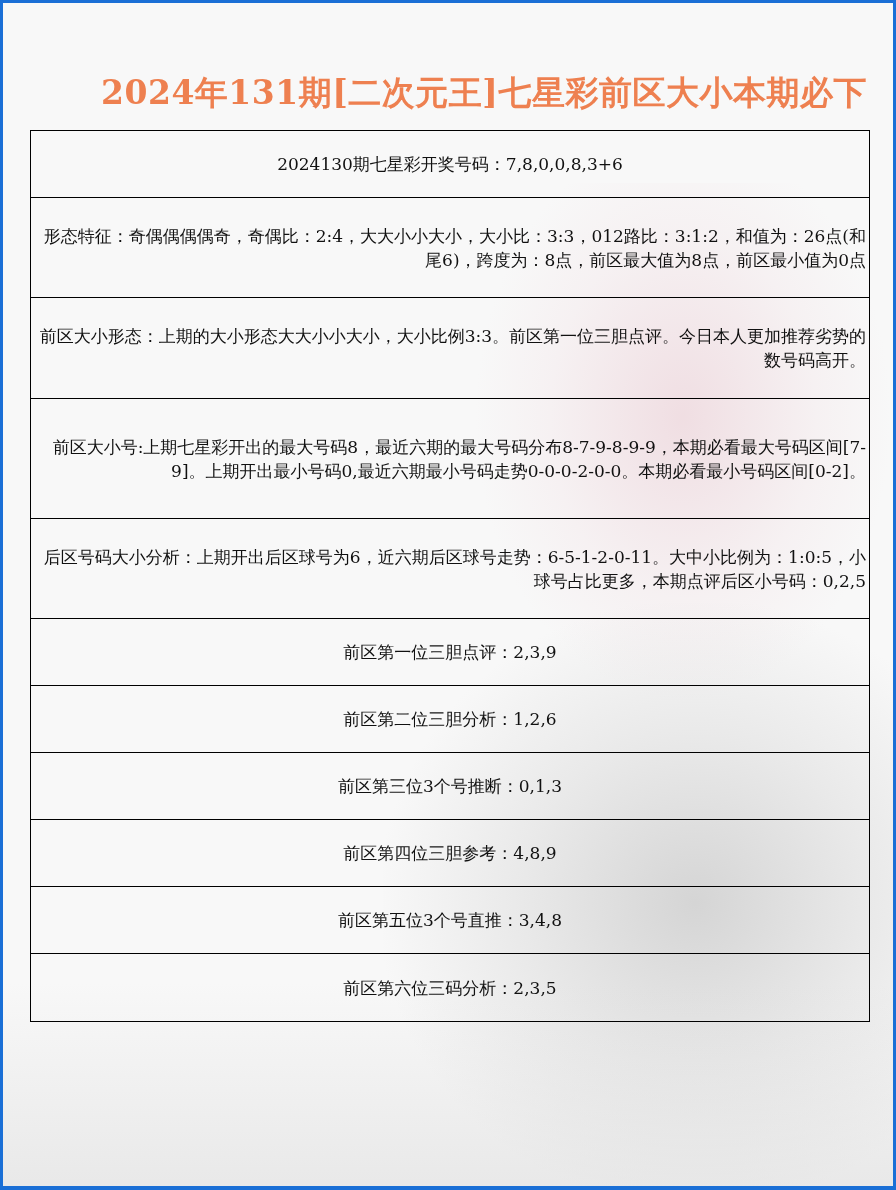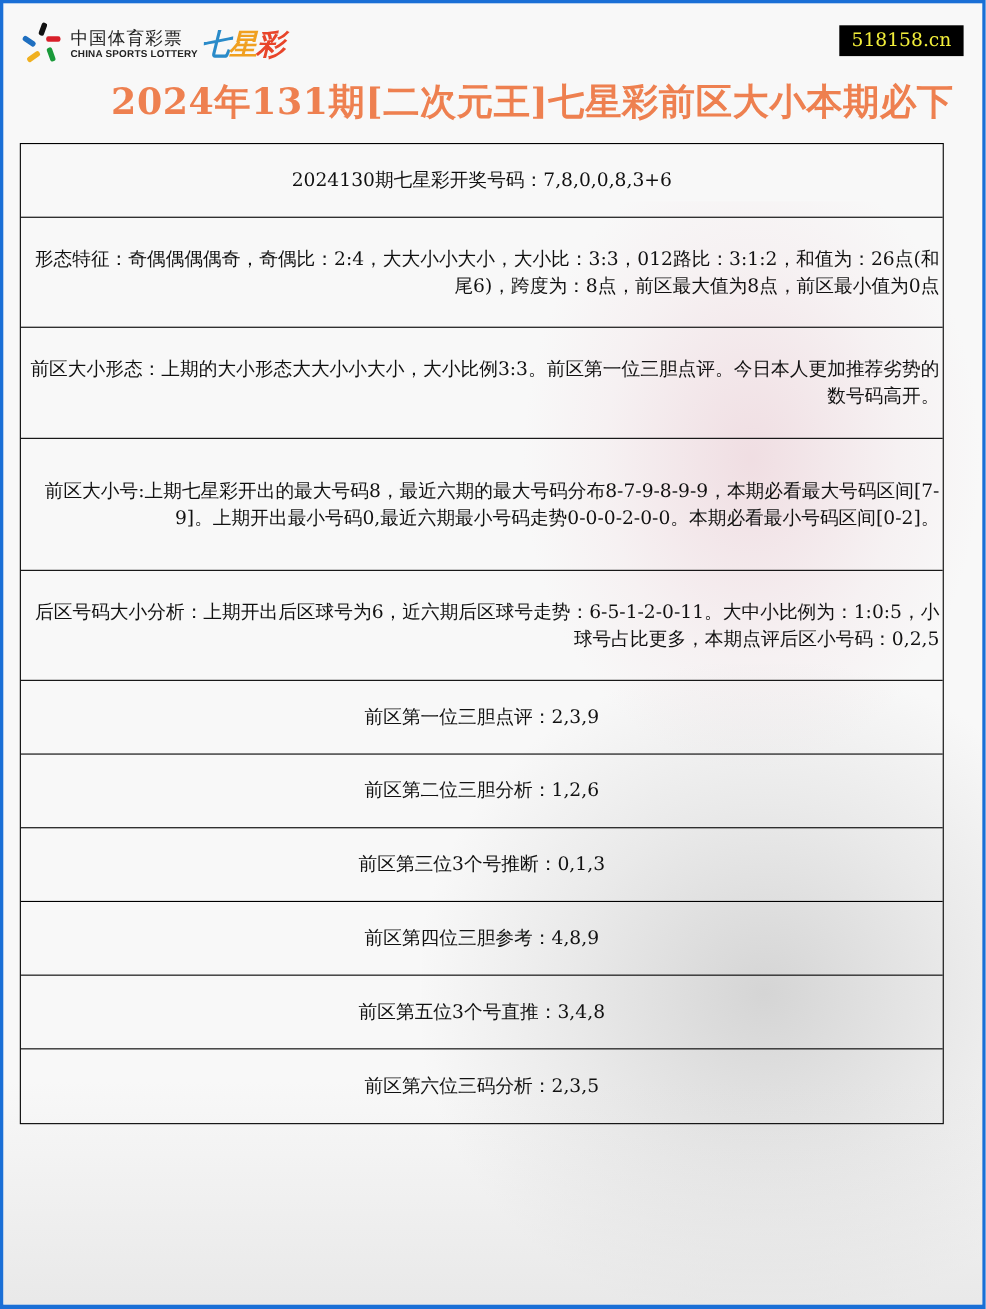--- a/index.html
+++ b/index.html
@@ -42,21 +42,21 @@
     position: absolute; left: 760px; top: 20px; width: 113px; height: 28px;
     background: #000; color: #f2ee3a;
     font-family: "DejaVu Serif", serif; font-size: 17px; line-height: 28px; text-align: center;
   }
   .page-title {
     position: absolute; left: 0; top: 68px; width: 890px; text-align: center;
     font-family: "DejaVu Serif", serif; font-size: 33px; color: #ee8050; letter-spacing: 0.5px;
     line-height: 44px;
   }
   .table {
-    position: absolute; left: 15px; top: 127px; width: 840px;
+    position: absolute; left: 27px; top: 127px; width: 840px;
     border: 1.5px solid #000; box-sizing: border-box;
   }
   .row {
     border-bottom: 1.5px solid #000; box-sizing: border-box;
     display: flex; align-items: center;
     font-size: 17px; color: #111; line-height: 24px;
   }
   .row:last-child { border-bottom: none; }
   .row.center { justify-content: center; text-align: center; height: 67px; }
   .row.left { padding: 0 3px; text-align: right; }
@@ -65,39 +65,20 @@
   .r-h120 { height: 120px; }
 </style>
 </head>
 <body>
 
 <div class="frame">
   <div class="wash1"></div>
   <div class="wash2"></div>
   <div class="wash3"></div>
 
-  <div class="header">
-    <div class="logo">
-      <div class="logo-mark">
-        <span style="left:13px;top:3px;width:12px;background:#111;transform:rotate(-70deg);"></span>
-        <span style="left:22px;top:12px;width:13px;background:#d8202a;"></span>
-        <span style="left:0px;top:14px;width:13px;background:#1f6fc0;transform:rotate(35deg);"></span>
-        <span style="left:4px;top:28px;width:13px;background:#f0b020;transform:rotate(-35deg);"></span>
-        <span style="left:20px;top:26px;width:13px;background:#1a9a3a;transform:rotate(70deg);"></span>
-      </div>
-      <div class="logo-cn-block">
-        <span class="logo-cn">中国体育彩票</span>
-        <span class="logo-en">CHINA SPORTS LOTTERY</span>
-      </div>
-      <div class="logo-qxc">
-        <span class="c1">七</span><span class="c2">星</span><span class="c3">彩</span>
-      </div>
-    </div>
-    <div class="site-badge">518158.cn</div>
-  </div>
 
   <h1 class="page-title" style="margin:0;font-weight:bold;padding-left:36px;">2024年131期[二次元王]七星彩前区大小本期必下</h1>
 
   <div class="table">
     <div class="row center">
         <span>2024130期七星彩开奖号码：7,8,0,0,8,3+6</span>
       </div>
     <div class="row left r-h100">
         <span>形态特征：奇偶偶偶偶奇，奇偶比：2:4，大大小小大小，大小比：3:3，012路比：3:1:2，和值为：26点(和尾6)，跨度为：8点，前区最大值为8点，前区最小值为0点</span>
       </div>

